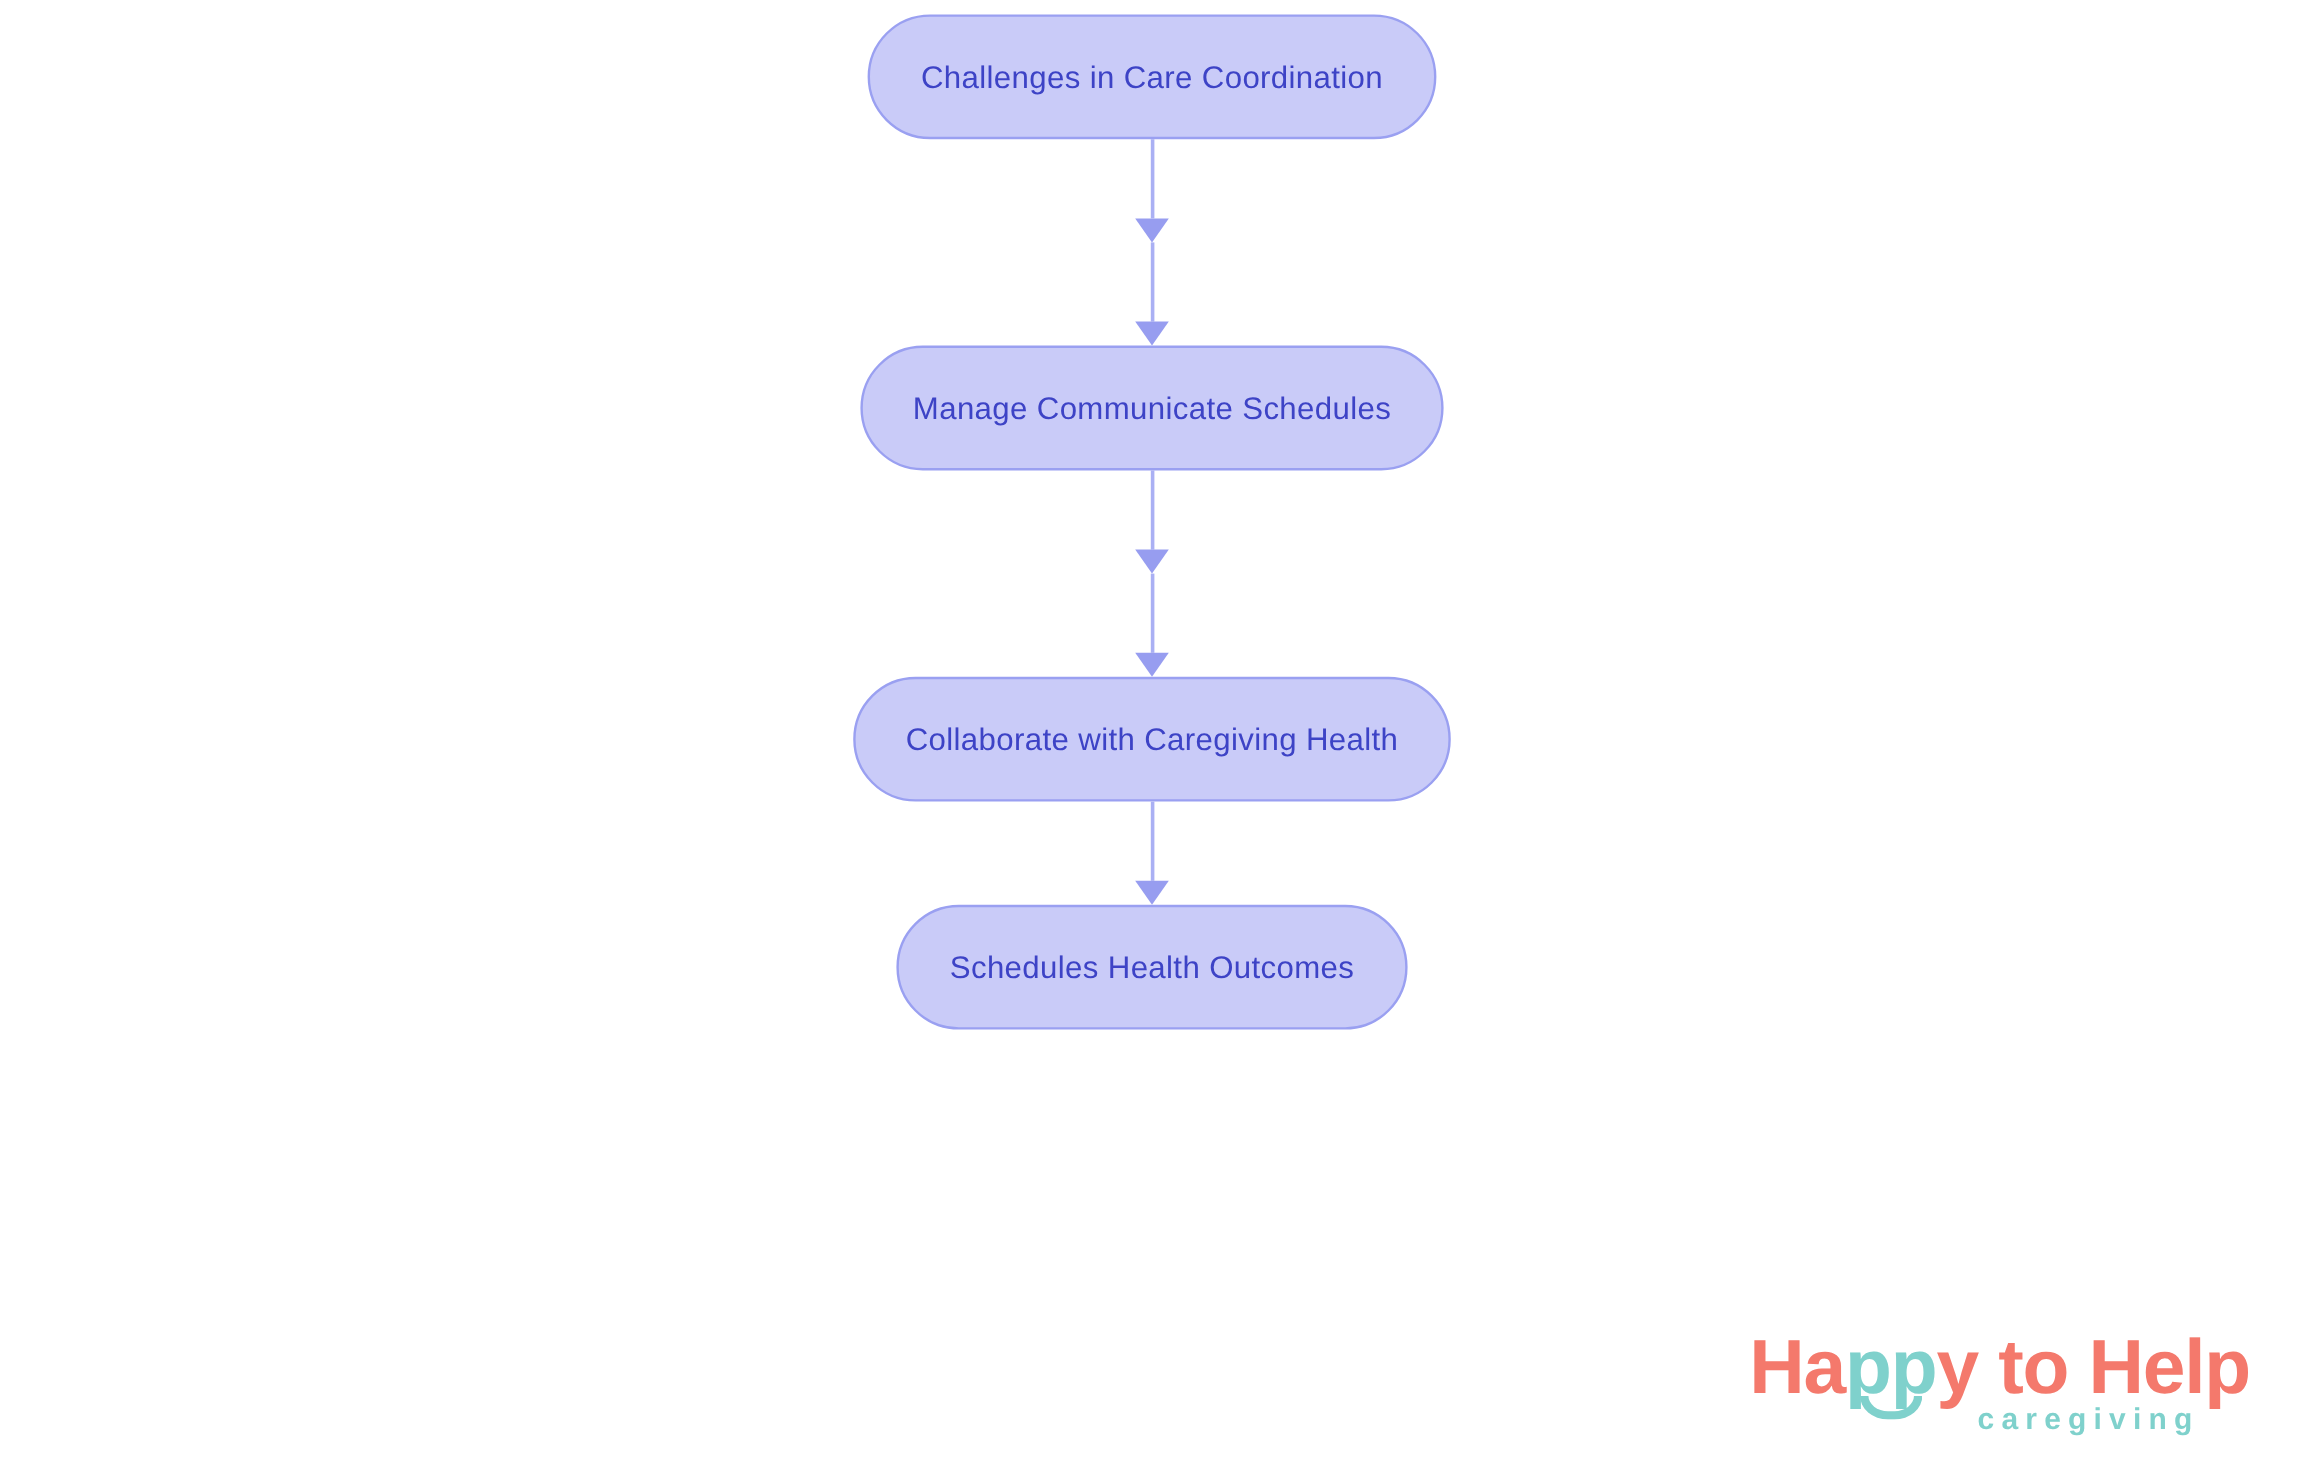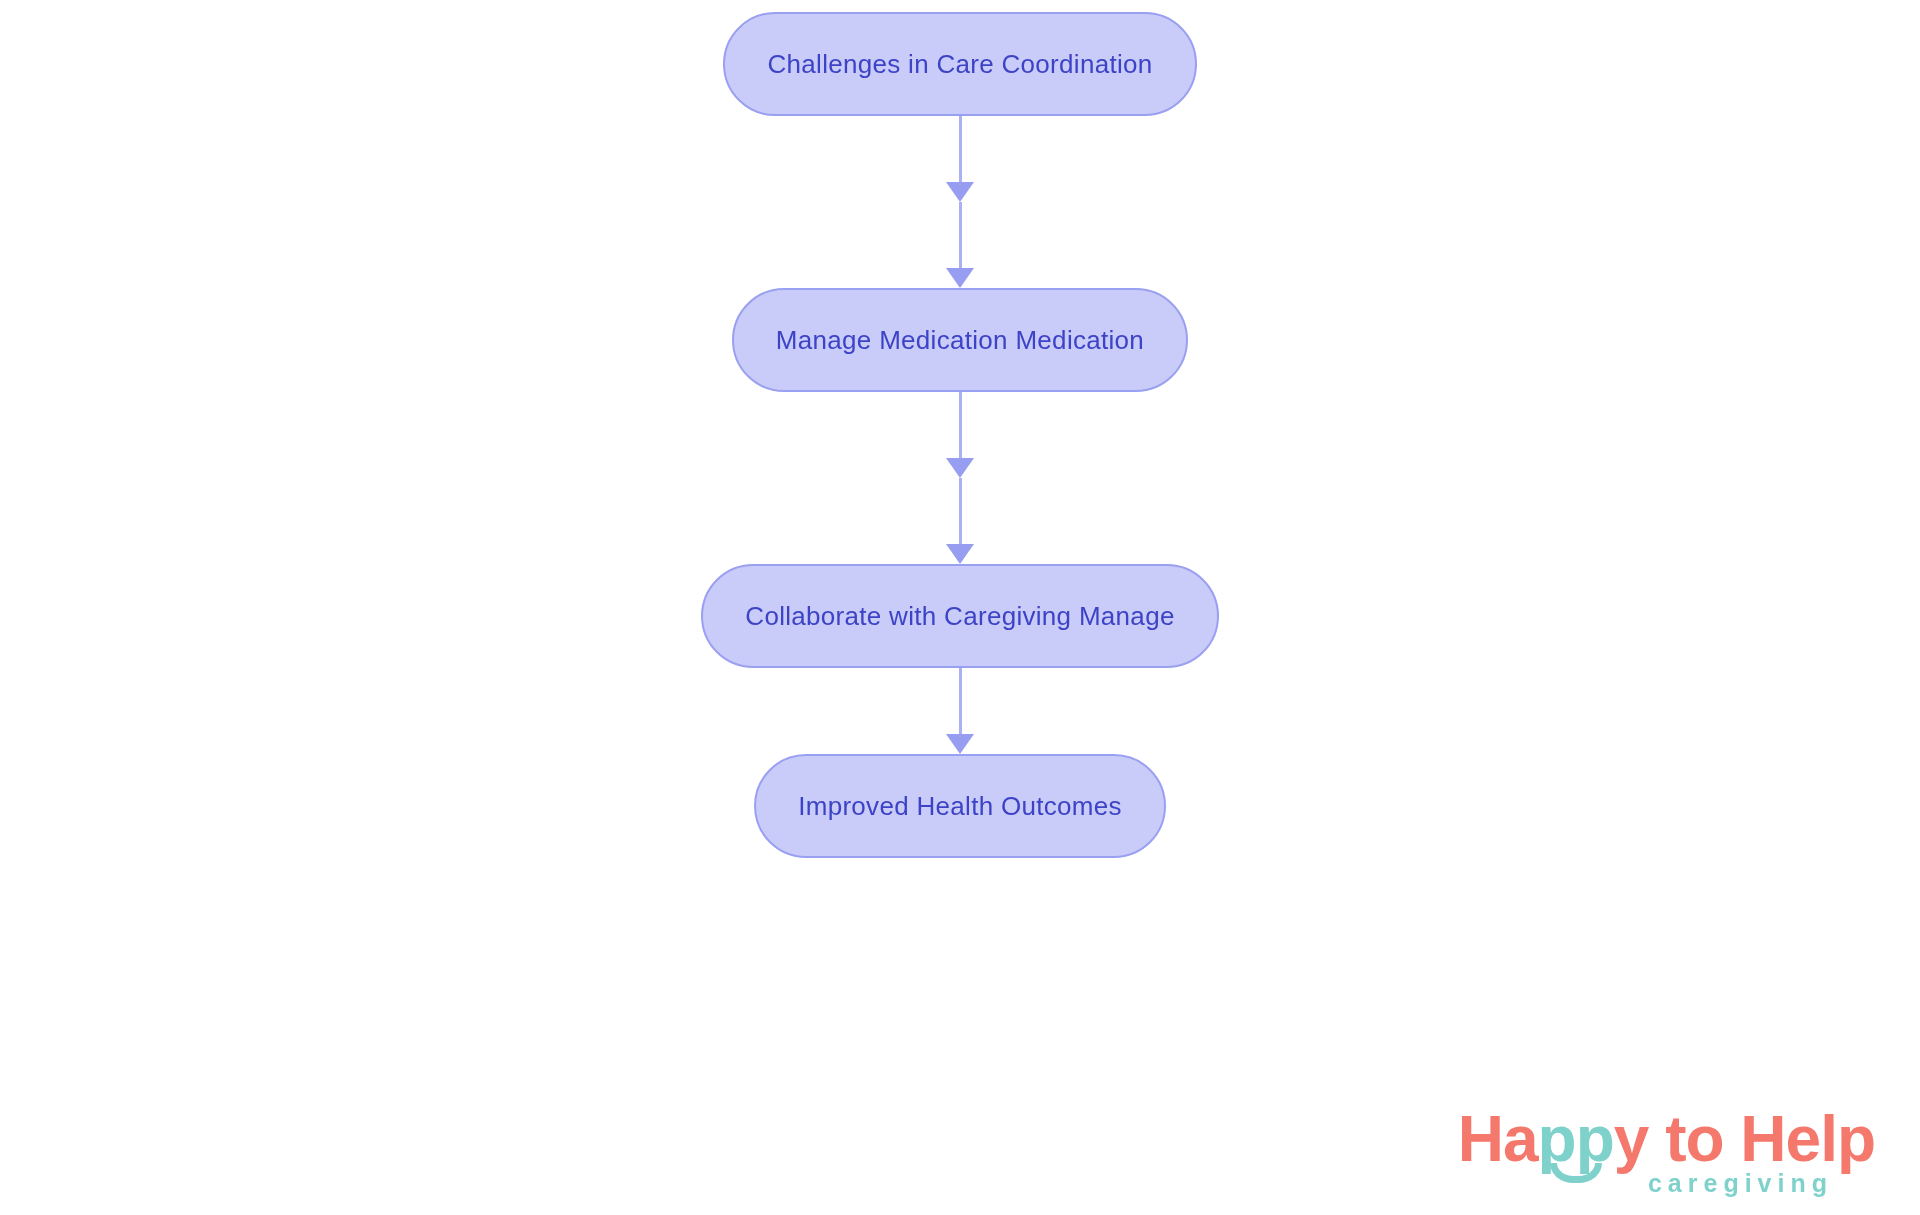--- a/index.html
+++ b/index.html
@@ -123,45 +123,45 @@
     <div class="head"></div>
   </div>
 
 
   <div class="arrow">
     <div class="line"></div>
     <div class="head"></div>
   </div>
 
   <div class="node">
-    <span>Manage Medication Medication</span>
+    <span>Manage Communicate Schedules</span>
   </div>
 
   <div class="arrow">
     <div class="line"></div>
     <div class="head"></div>
   </div>
 
 
   <div class="arrow">
     <div class="line"></div>
     <div class="head"></div>
   </div>
 
   <div class="node">
-    <span>Collaborate with Caregiving Manage</span>
+    <span>Collaborate with Caregiving Health</span>
   </div>
 
   <div class="arrow">
     <div class="line"></div>
     <div class="head"></div>
   </div>
 
   <div class="node">
-    <span>Improved Health Outcomes</span>
+    <span>Schedules Health Outcomes</span>
   </div>
 
 </div>
 
 <div class="logo">
   <div class="logo-main">
     <span class="coral">Ha</span><span class="teal pp-wrap"><span>pp</span><span class="smile"></span></span><span class="coral">y to Help</span>
   </div>
   <div class="logo-tagline">caregiving</div>
 </div>

